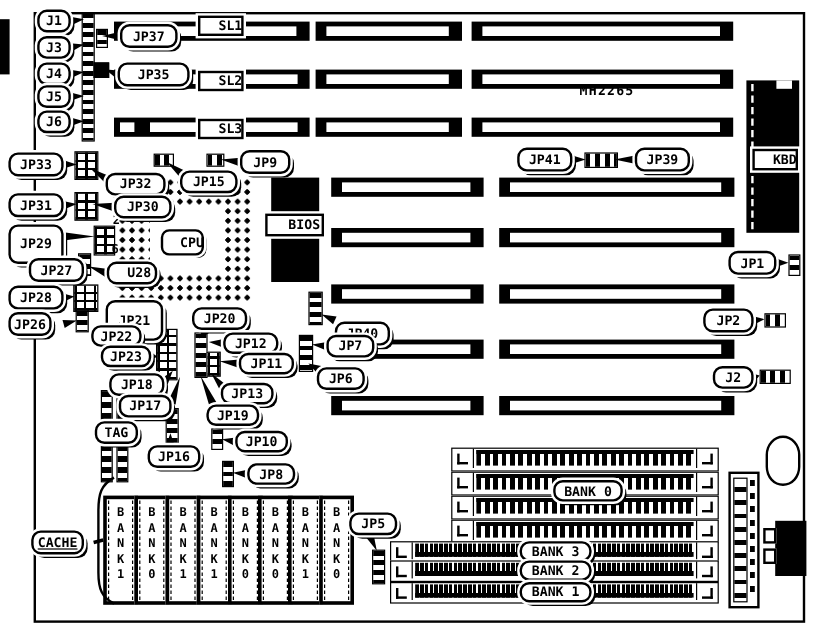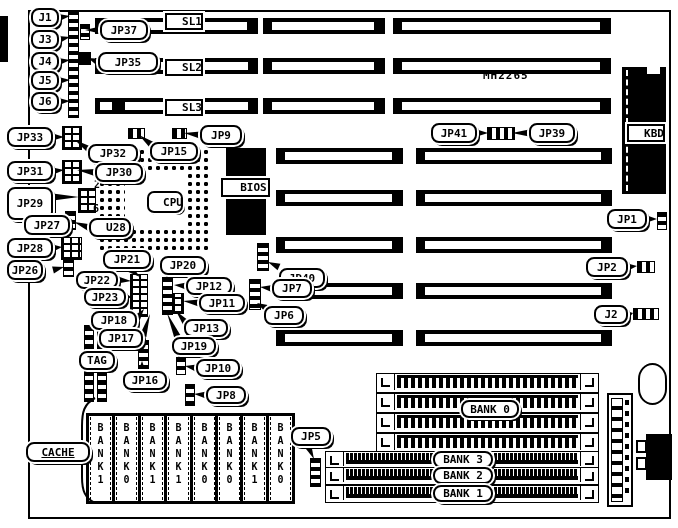--- a/index.html
+++ b/index.html
@@ -7,21 +7,21 @@
          font-family:"DejaVu Sans Mono","Liberation Mono",monospace;}
   .abs{position:absolute;box-sizing:border-box;}
   .outline{border:2px solid #000;}
   .callout{position:absolute;box-sizing:border-box;background:#fff;border:2px solid #000;
            border-radius:8px;display:flex;align-items:center;justify-content:center;
            font-weight:bold;font-size:11px;color:#000;z-index:50;
            box-shadow:0 0 0 2px #fff,3px 3px 0 0 #000;white-space:nowrap;}
   .sqlabel{position:absolute;box-sizing:border-box;background:#fff;border:2px solid #000;
            display:flex;align-items:center;justify-content:center;font-weight:bold;
            font-size:11px;color:#000;z-index:50;box-shadow:0 0 0 2px #fff;white-space:nowrap;padding-left:16px;}
-  .rounded{border-radius:7px;box-shadow:0 0 0 2px #fff,2px 2px 0 0 #000;margin-left:13px;}
+  .rounded{border-radius:7px;box-shadow:0 0 0 2px #fff,2px 2px 0 0 #000;}
   .slotbar{position:absolute;background:#000;z-index:3;}
   .stripe{position:absolute;top:4px;height:8px;background:#fff;}
   .jmp{position:absolute;border:1px solid #000;z-index:4;}
   .jmp.v{background:repeating-linear-gradient(180deg,#000 0 4px,#fff 4px 8px);}
   .jmp.h{background:repeating-linear-gradient(90deg,#000 0 4px,#fff 4px 8px);}
   .jmp.b{background-color:#fff;background-image:repeating-linear-gradient(0deg,#000 0 2px,transparent 2px 7px),repeating-linear-gradient(90deg,#000 0 2px,transparent 2px 8px);}
   .jmp.s{background:#000;}
   .chip{position:absolute;background:#000;z-index:3;}
   .cacheChip{position:absolute;background:#fff;border:3px solid #000;z-index:5;}
   .cacheChip .pins{position:absolute;top:1px;bottom:1px;left:1px;right:1px;
@@ -325,21 +325,21 @@
     <div class="callout" style="left: 150px; top: 142px; width: 48px; height: 19px;">JP15</div>
     <div class="callout" style="left: 7px; top: 127px; width: 46px; height: 20px;">JP33</div>
     <div class="callout" style="left: 88px; top: 144px; width: 50px; height: 19px;">JP32</div>
     <div class="callout" style="left: 7px; top: 161px; width: 46px; height: 20px;">JP31</div>
     <div class="callout" style="left: 95px; top: 163px; width: 48px; height: 19px;">JP30</div>
     <div class="callout" style="left: 7px; top: 187px; width: 46px; height: 33px;">JP29</div>
     <div class="callout" style="left: 24px; top: 215px; width: 46px; height: 20px;">JP27</div>
     <div class="callout" style="left: 89px; top: 218px; width: 42px; height: 19px; padding-left: 12px;">U28</div>
     <div class="callout" style="left: 7px; top: 238px; width: 46px; height: 20px;">JP28</div>
     <div class="callout" style="left: 7px; top: 260px; width: 36px; height: 20px;">JP26</div>
-    <div class="callout" style="left: 103px; top: 250px; width: 48px; height: 19px;">JP21</div>
+    <div class="callout" style="left: 88px; top: 250px; width: 48px; height: 34px;">JP21</div>
     <div class="callout" style="left: 76px; top: 271px; width: 42px; height: 18px;">JP22</div>
     <div class="callout" style="left: 84px; top: 288px; width: 42px; height: 18px;">JP23</div>
     <div class="callout" style="left: 160px; top: 256px; width: 46px; height: 19px;">JP20</div>
     <div class="callout" style="left: 186px; top: 277px; width: 46px; height: 18px;">JP12</div>
     <div class="callout" style="left: 199px; top: 294px; width: 46px; height: 18px;">JP11</div>
     <div class="callout" style="left: 184px; top: 319px; width: 44px; height: 18px;">JP13</div>
     <div class="callout" style="left: 172px; top: 337px; width: 44px; height: 18px;">JP19</div>
     <div class="callout" style="left: 91px; top: 311px; width: 46px; height: 19px;">JP18</div>
     <div class="callout" style="left: 99px; top: 329px; width: 44px; height: 19px;">JP17</div>
     <div class="callout" style="left: 79px; top: 351px; width: 36px; height: 19px;">TAG</div>
@@ -348,21 +348,21 @@
     <div class="callout" style="left: 206px; top: 386px; width: 40px; height: 18px;">JP8</div>
     <div class="callout" style="left: 279px; top: 257px; width: 46px; height: 20px; margin-top: 11px;">JP40</div>
     <div class="callout" style="left: 272px; top: 279px; width: 40px; height: 19px; text-align: right;">JP7</div>
     <div class="callout" style="left: 264px; top: 306px; width: 40px; height: 19px;">JP6</div>
     <div class="callout" style="left: 431px; top: 123px; width: 46px; height: 20px;">JP41</div>
     <div class="callout" style="left: 529px; top: 123px; width: 46px; height: 20px;">JP39</div>
     <div class="callout" style="left: 607px; top: 209px; width: 40px; height: 20px;">JP1</div>
     <div class="callout" style="left: 586px; top: 257px; width: 42px; height: 20px;">JP2</div>
     <div class="callout" style="left: 594px; top: 305px; width: 34px; height: 19px;">J2</div>
     <div class="callout" style="left: 291px; top: 427px; width: 40px; height: 19px;">JP5</div>
-    <div class="callout" style="left: 26px; top: 442px; width: 64px; height: 20px; text-decoration: underline;">CACHE</div>
+    <div class="callout" style="left: 26px; top: 442px; width: 44px; height: 20px; text-decoration: underline;">CACHE</div>
     <div class="sqlabel" style="left: 165px; top: 13px; width: 38px; height: 17px;">SL1</div>
     <div class="sqlabel" style="left: 165px; top: 59px; width: 38px; height: 17px;">SL2</div>
     <div class="sqlabel" style="left: 165px; top: 99px; width: 38px; height: 17px;">SL3</div>
     <div class="sqlabel" style="left: 627px; top: 124px; width: 38px; height: 18px;">KBD</div>
     <div class="sqlabel" style="left: 221px; top: 178px; width: 49px; height: 19px;">BIOS</div>
     <div class="sqlabel rounded" style="left: 134px; top: 191px; width: 36px; height: 22px;">CPU</div>
     <div class="callout" style="left: 461px; top: 400px; width: 58px; height: 18px;">BANK 0</div>
     <div class="callout" style="left: 433px; top: 451px; width: 60px; height: 17px;">BANK 3</div>
     <div class="callout" style="left: 433px; top: 467px; width: 60px; height: 17px;">BANK 2</div>
     <div class="callout" style="left: 433px; top: 485px; width: 60px; height: 17px;">BANK 1</div>

